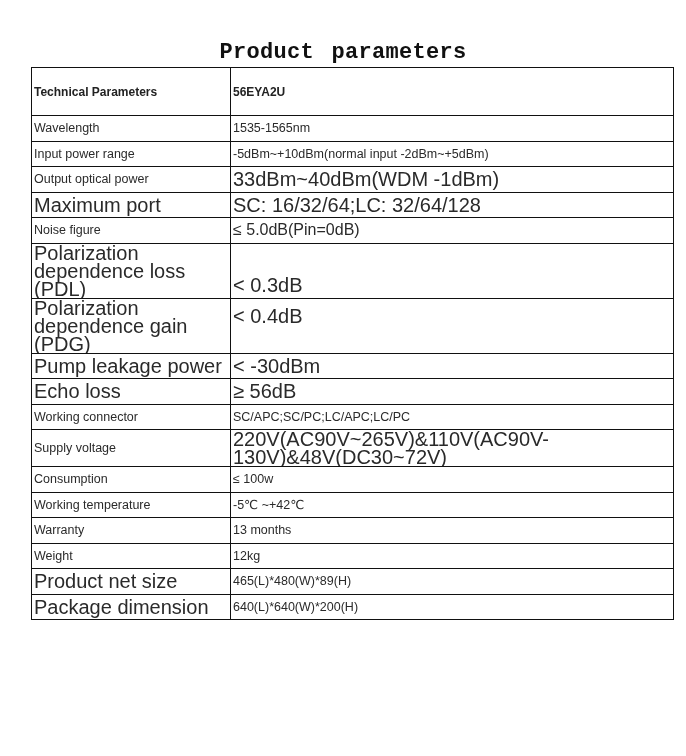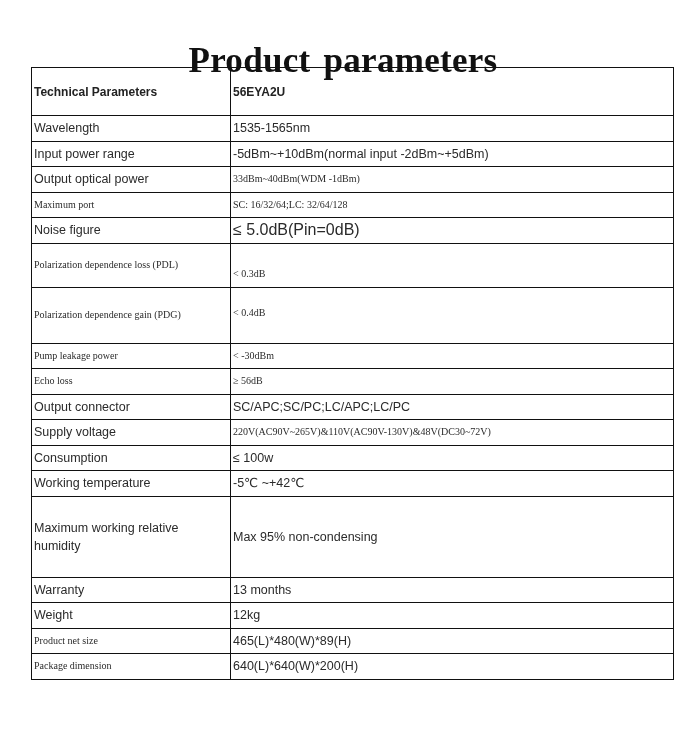--- a/index.html
+++ b/index.html
@@ -14,22 +14,22 @@
       overflow: hidden;
       font-family: "Liberation Sans", "DejaVu Sans", sans-serif;
       color: #222222;
     }
     .page-title {
       position: absolute;
       top: 14px;
       left: 0;
       width: 686px;
       text-align: center;
-      font-family: Liberation Serif, serif;
-      font-size: 35px;
+      font-family: Liberation Mono, monospace;
+      font-size: 22px;
       line-height: 48px;
       color: #111111;
       letter-spacing: 0.3px;
       word-spacing: 4px;
     }
     .spec-table {
       position: absolute;
       top: 67px;
       left: 31px;
       width: 636px;
@@ -50,23 +50,23 @@
     .spec-table td.col-value { width: 438px; }
     .spec-table tr.header td {
       height: 47px;
       font-weight: bold;
       font-size: 12px;
       color: #222222;
     }
     .spec-table tr.r td { height: 24.5px; }
     .spec-table tr.r.tall td { height: 39px; }
     .spec-table tr.r.xtall td { height: 80px; }
-    .spec-table td.lg { font-size: 10px; font-family: Liberation Serif, serif; }
+    .spec-table td.lg { font-size: 20px; }
     .spec-table td.two-line-bottom-val { vertical-align: bottom; padding-bottom: 4px; }
-    .spec-table td.val-top { vertical-align: top; padding-top: 16px; }
+    .spec-table td.val-top { vertical-align: top; padding-top: 8px; }
     .spec-table td.small { font-size: 16px; }
   </style>
 </head>
 <body>
 
 <h1 class="page-title">Product parameters</h1>
 
 <table class="spec-table">
   <tbody>
     <tr class="header">
@@ -103,38 +103,34 @@
     </tr>
     <tr class="r">
       <td class="lg">Pump leakage power</td>
       <td class="lg">&lt; -30dBm</td>
     </tr>
     <tr class="r">
       <td class="lg">Echo loss</td>
       <td class="lg">≥ 56dB</td>
     </tr>
     <tr class="r">
-      <td>Output connector</td>
+      <td>Working connector</td>
       <td>SC/APC;SC/PC;LC/APC;LC/PC</td>
     </tr>
     <tr class="r">
       <td>Supply voltage</td>
       <td class="lg">220V(AC90V~265V)&amp;110V(AC90V-130V)&amp;48V(DC30~72V)</td>
     </tr>
     <tr class="r">
       <td>Consumption</td>
       <td>≤ 100w</td>
     </tr>
     <tr class="r">
       <td>Working temperature</td>
       <td>-5℃ ~+42℃</td>
-    </tr>
-    <tr class="r xtall">
-      <td>Maximum working relative humidity</td>
-      <td>Max 95% non-condensing</td>
     </tr>
     <tr class="r">
       <td>Warranty</td>
       <td>13 months</td>
     </tr>
     <tr class="r">
       <td>Weight</td>
       <td>12kg</td>
     </tr>
     <tr class="r">

